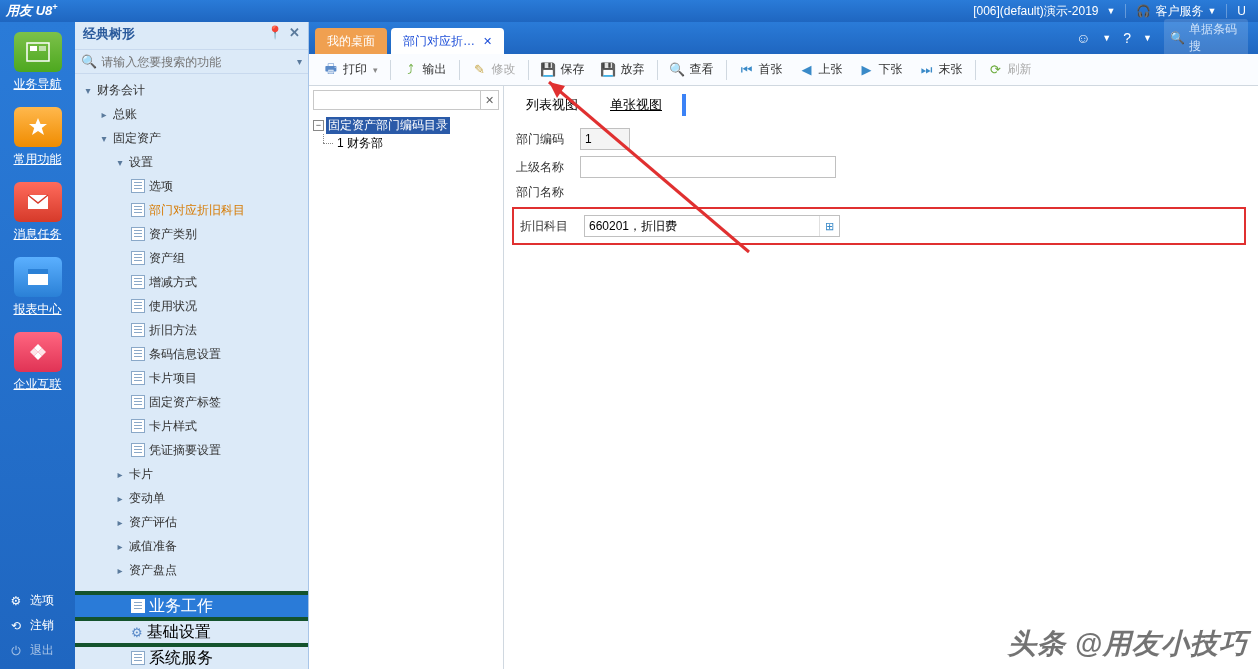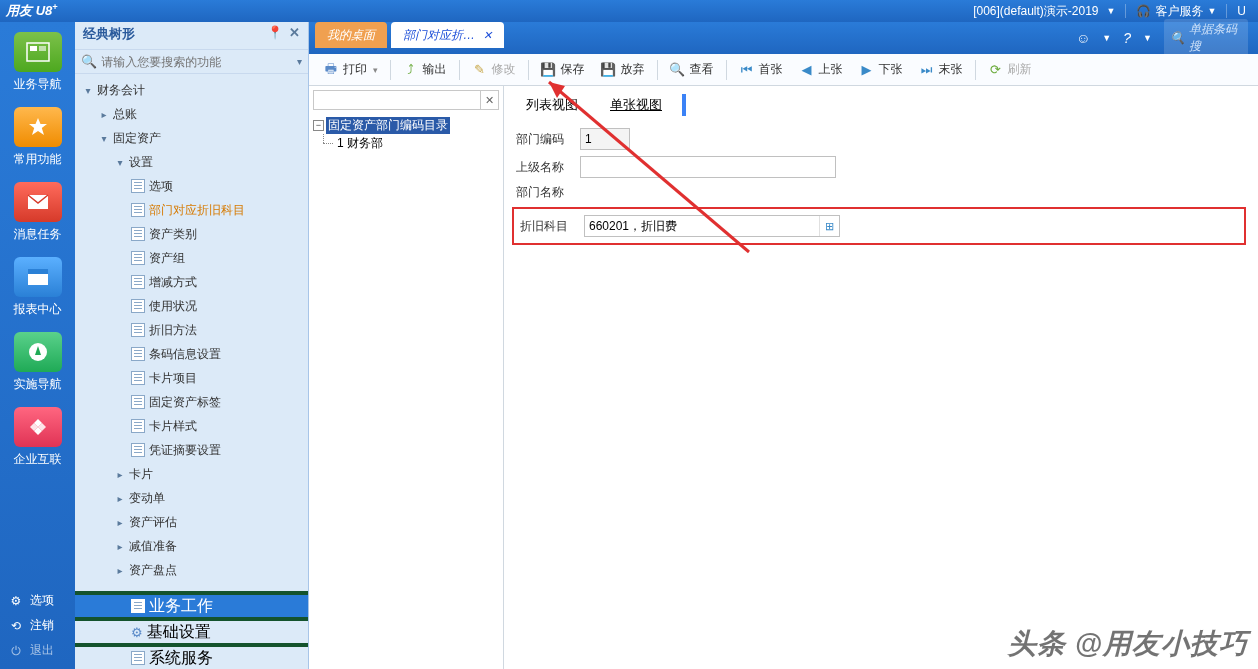--- a/index.html
+++ b/index.html
@@ -8,21 +8,21 @@
 .titlebar { height: 22px; background: linear-gradient(to bottom,#2a7bd8,#1f66c0); color: #fff; display: flex; align-items: center; padding: 0 6px; font-size: 12px; }
 .titlebar .logo { font-style: italic; font-weight: bold; font-size: 13px; }
 .titlebar .logo sup { font-size: 9px; }
 .titlebar .spacer { flex: 1; }
 .titlebar .tb-item { padding: 0 6px; display: flex; align-items: center; gap: 4px; }
 .titlebar .sep { width: 1px; height: 14px; background: rgba(255,255,255,0.3); margin: 0 4px; }
 
 .app-body { display: flex; height: calc(100% - 22px); }
 
 .left-rail { width: 75px; background: linear-gradient(to bottom,#2a7bd8,#1f66c0); display: flex; flex-direction: column; align-items: center; padding-top: 6px; gap: 4px; }
-.rail-btn { width: 62px; display: flex; flex-direction: column; align-items: center; color: #fff; font-size: 12px; padding: 4px 0 6px; cursor: pointer; border-radius: 4px; }
+.rail-btn { width: 62px; display: flex; flex-direction: column; align-items: center; color: #fff; font-size: 12px; padding: 4px 0 6px; cursor: pointer; border-radius: 4px; text-decoration: underline; }
 .rail-btn .ic { width: 48px; height: 40px; border-radius: 6px; margin-bottom: 4px; display:flex; align-items:center; justify-content:center; }
 .ic-green{background:linear-gradient(#7cc14a,#4da81f);} .ic-orange{background:linear-gradient(#ffb84d,#f08c00);} .ic-red{background:linear-gradient(#ff6b5c,#d63a2a);} .ic-blue{background:linear-gradient(#5bb0ff,#2a80d6);} .ic-green2{background:linear-gradient(#5ad18b,#1faa56);} .ic-pink{background:linear-gradient(#ff6680,#e03355);}
 .rail-spacer{flex:1;}
 .rail-bottom { width: 100%; padding: 0 8px 6px; }
 .rail-link { color: #fff; font-size: 12px; display: flex; align-items: center; gap: 6px; padding: 4px 0; cursor: pointer; }
 .rail-link .glyph { width: 16px; text-align: center; }
 
 .tree-panel { width: 234px; background: #dceaf8; border-right: 1px solid #a8c5e8; display: flex; flex-direction: column; }
 .tree-head { height: 28px; display: flex; padding: 3px 8px; color: #2a5a9c; font-weight: bold; font-size: 13px; border-bottom: 1px solid #c8d9ee; }
 .tree-head .sp{flex:1;}
@@ -35,21 +35,21 @@
 .tn .caret { width: 10px; text-align: center; color: #5a7a9c; font-size: 10px; }
 .tn .doc-ic { width: 14px; height: 14px; border: 1px solid #8aa8c8; background: #fff; position: relative; }
 .tn .doc-ic::after { content: ''; position: absolute; left:2px;right:2px;top:2px;height:1px;background:#8aa8c8;box-shadow:0 3px 0 #8aa8c8,0 6px 0 #8aa8c8; }
 .tn.lvl0{padding-left:8px;} .tn.lvl1{padding-left:24px;} .tn.lvl2{padding-left:40px;} .tn.lvl3{padding-left:56px;}
 .tn.sel { background: #2a7bd8; color: #fff; }
 .tn.accent { color: #d67a00; }
 .tree-footer .tn { border-top: 4px solid #14532d; height: 26px; }
 .gear-ic{color:#5a8ac8;font-size:13px;}
 
 .content { flex: 1; display: flex; flex-direction: column; background: #fff; position: relative; }
-.tabs-row { height: 32px; background: linear-gradient(to bottom,#2a7bd8,#1f66c0); display: flex; padding-left: 6px; font-style: italic; }
+.tabs-row { height: 32px; background: linear-gradient(to bottom,#2a7bd8,#1f66c0); display: flex; align-items: flex-end; padding-left: 6px; }
 .tab { height: 26px; padding: 0 12px; display: flex; align-items: center; font-size: 12px; border-radius: 4px 4px 0 0; margin-right: 4px; cursor: pointer; position: relative; }
 .tab.inactive { background: #f0a050; color: #fff; }
 .tab.active { background: #fff; color: #1d4ed8; }
 .tab .x { margin-left: 8px; font-size: 11px; }
 .tabs-sp{flex:1;}
 .tab-right { display: flex; align-items: center; gap: 12px; padding: 0 10px; height: 100%; color: #fff; }
 .tab-right .g{cursor:pointer;font-size:14px;}
 .tab-right .search-box { display: flex; align-items: center; background: rgba(255,255,255,0.15); border-radius: 3px; padding: 2px 6px; color: #cce0f8; font-size: 12px; gap: 4px; width: 84px; }
 
 .toolbar { height: 32px; border-bottom: 1px solid #d0d8e0; display: flex; align-items: center; padding: 0 6px; font-size: 12px; background: #fafcff; }
@@ -139,29 +139,20 @@
         <span>消息任务</span>
       </div>
     <div class="rail-btn">
         <div class="ic ic-blue">
           <svg width="24" height="20">
             <rect x="2" y="2" width="20" height="16" fill="#fff"></rect>
             <rect x="2" y="2" width="20" height="5" fill="#2a80d6"></rect>
           </svg>
         </div>
         <span>报表中心</span>
-      </div>
-    <div class="rail-btn">
-        <div class="ic ic-green2">
-          <svg width="22" height="22">
-            <circle cx="11" cy="11" r="9" fill="#fff"></circle>
-            <polygon points="11,5 14,14 8,14" fill="#1faa56"></polygon>
-          </svg>
-        </div>
-        <span>实施导航</span>
       </div>
     <div class="rail-btn">
         <div class="ic ic-pink">
           <svg width="20" height="20">
             <polygon points="10,2 14,6 10,10 6,6" fill="#fff"></polygon>
             <polygon points="10,10 14,14 10,18 6,14" fill="#fff"></polygon>
             <polygon points="2,10 6,6 10,10 6,14" fill="#fff" opacity="0.85"></polygon>
             <polygon points="18,10 14,6 10,10 14,14" fill="#fff" opacity="0.85"></polygon>
           </svg>
         </div>

